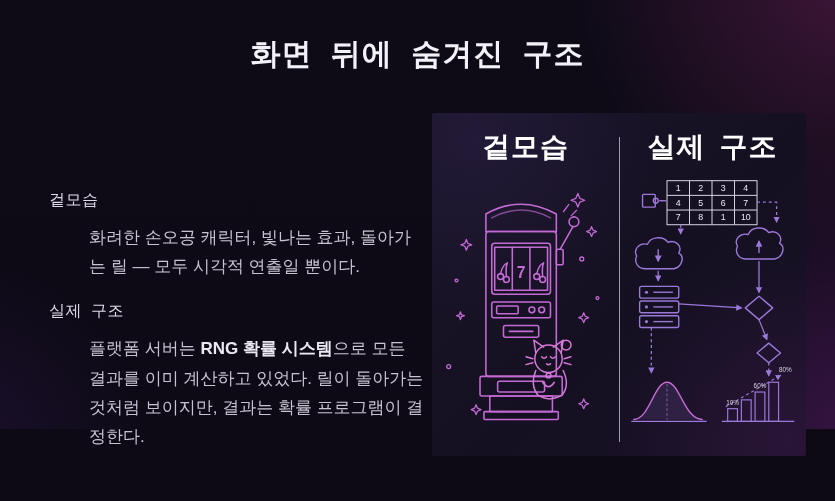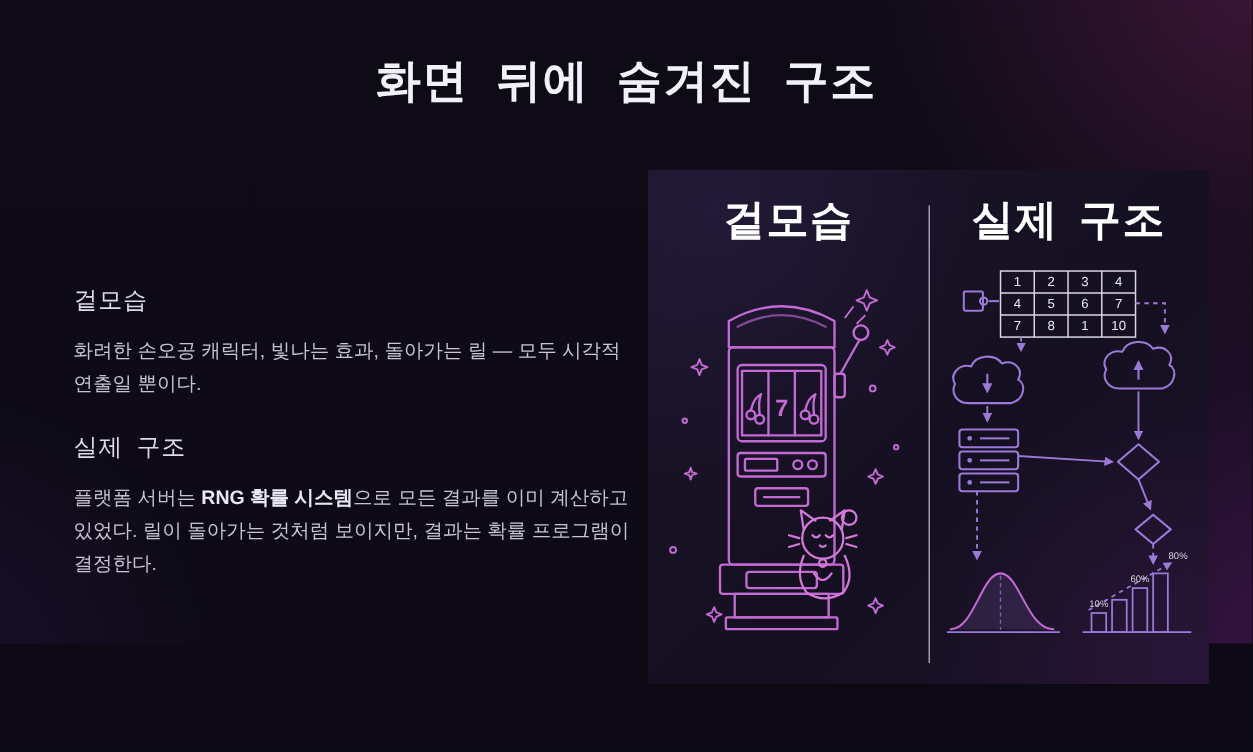--- a/index.html
+++ b/index.html
@@ -21,21 +21,21 @@
     position:absolute; top:34px; left:0; width:100%;
     text-align:center; color:#f3f1f8;
     font-size:30px; font-weight:700; letter-spacing:1px; word-spacing:9px;
   }
   .text-col { position:absolute; left:49px; top:190px; width:378px; }
   .text-heading {
     font-size:16px; font-weight:400; color:#ddd9e6;
     letter-spacing:.5px; word-spacing:4px; margin-bottom:12px;
   }
   .text-body {
-    font-size:13px; line-height:1.72; color:#c7c3d3; margin-bottom:20px;
+    font-size:17px; line-height:1.72; color:#c7c3d3; margin-bottom:20px;margin-left:40px;
   }
   .text-body b { color:#eae7f3; font-weight:700;text-align:center; }
 
   .panel {
     position:absolute; left:432px; top:113px; width:374px; height:343px;
     background:
       radial-gradient(circle 260px at 12% 8%, rgba(60,45,100,0.25), transparent 70%),
       radial-gradient(circle 260px at 95% 95%, rgba(120,40,130,0.18), transparent 70%),
       linear-gradient(135deg,#1a1429 0%,#151021 55%,#181127 100%);
     border-radius:2px;

